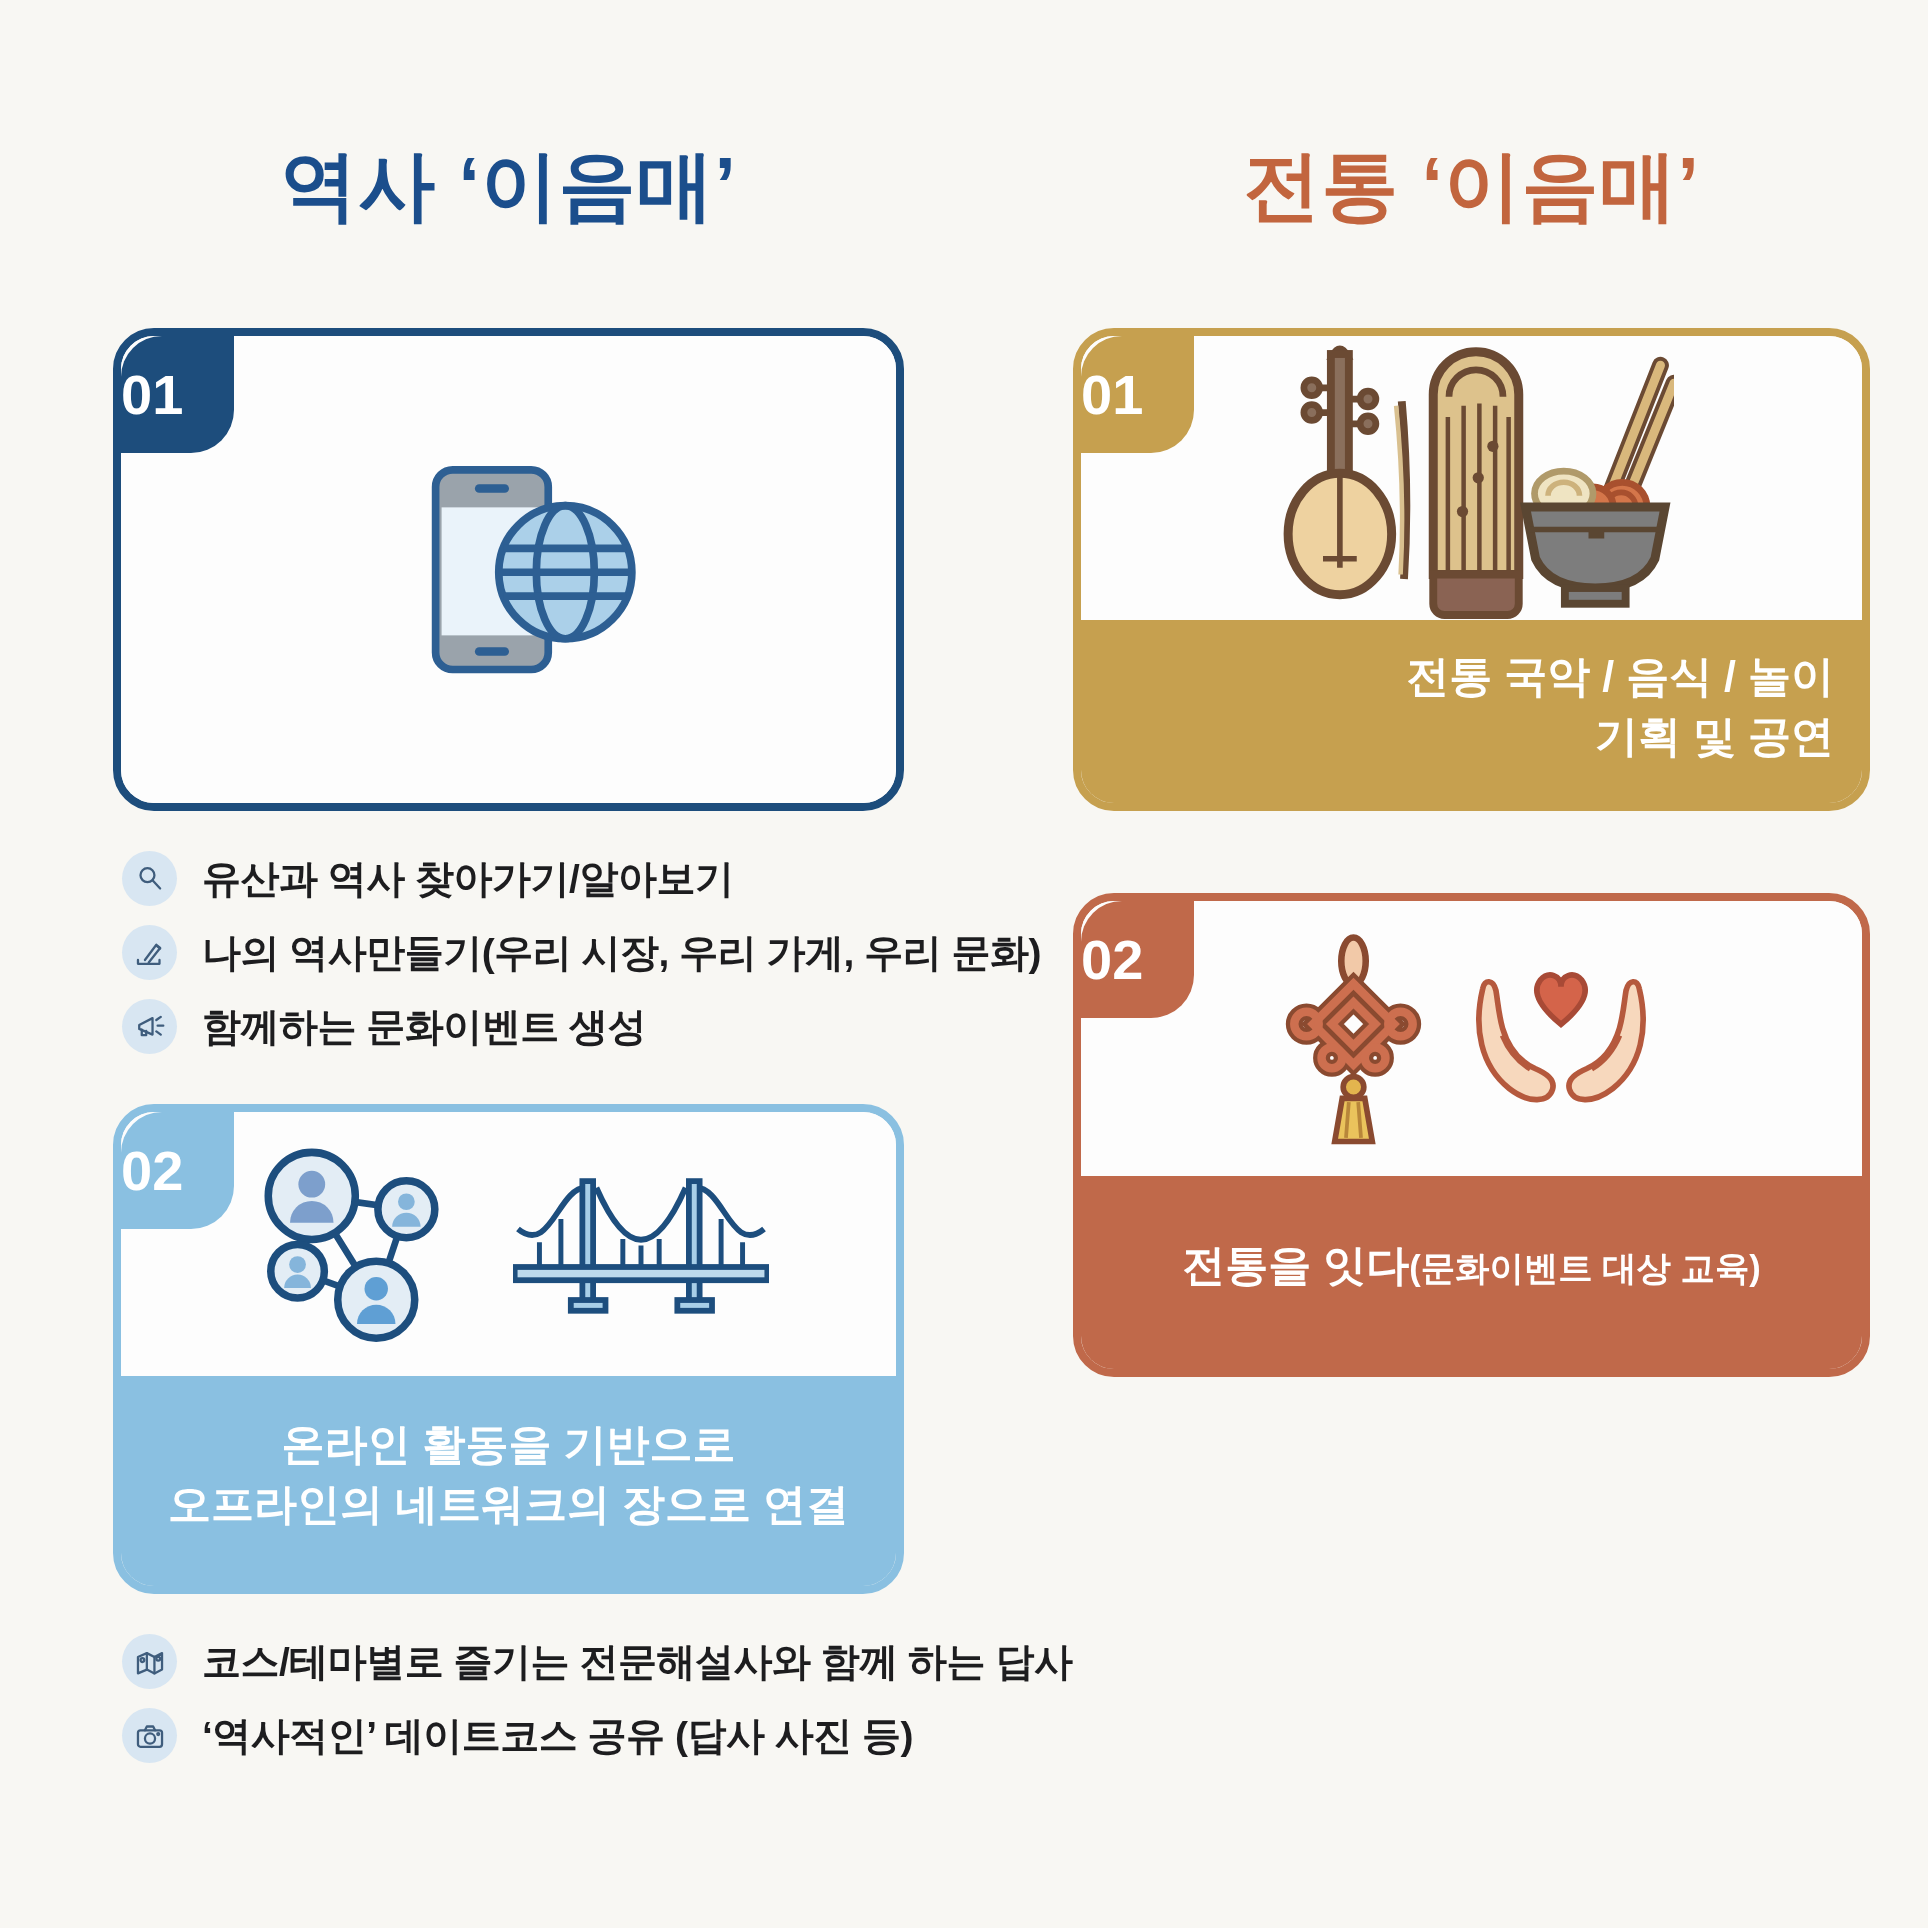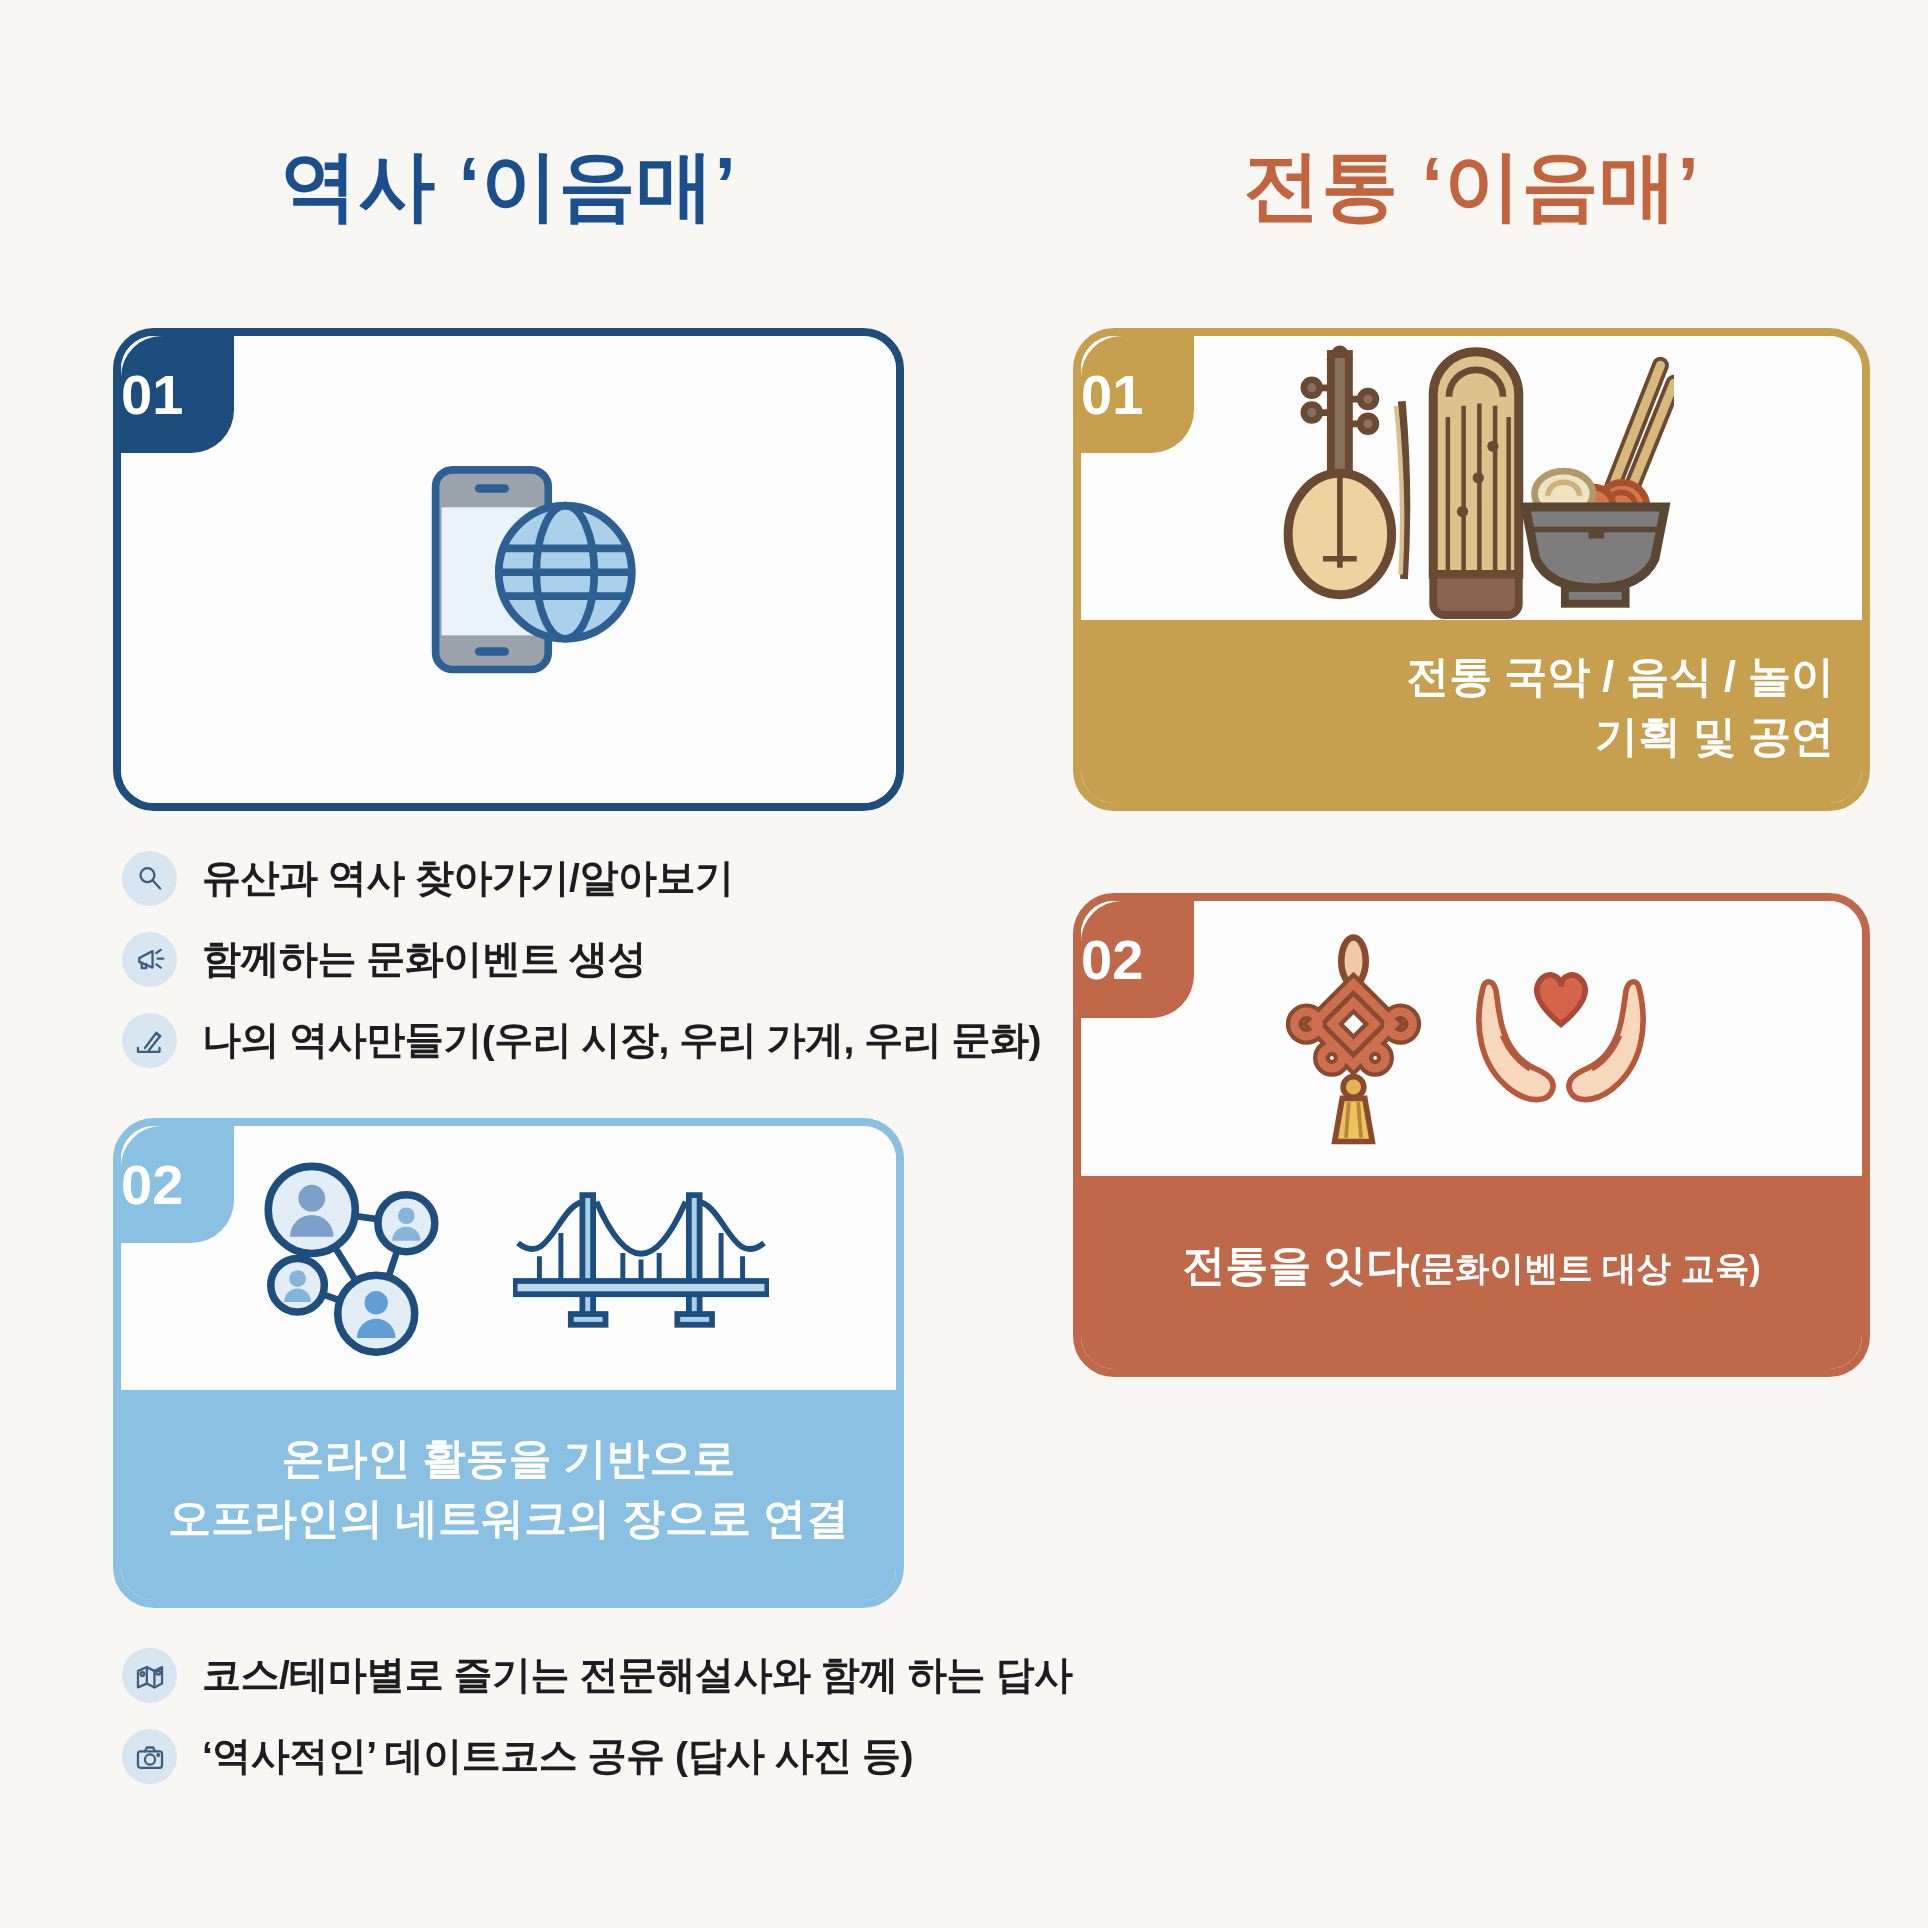--- a/index.html
+++ b/index.html
@@ -72,22 +72,22 @@
   .card-gold       { border:8.5px solid var(--gold);       margin-top:97px; height:483px; }
   .card-gold .badge, .card-gold .caption { background:var(--gold); }
   .card-gold .caption { min-height:188px;align-items:flex-end; }
 
   .card-terracotta { border:8.5px solid var(--terracotta); margin-top:82px;  height:484px; }
   .card-terracotta .badge, .card-terracotta .caption { background:var(--terracotta); }
   .card-terracotta .caption { min-height:193px; }
 
   .bullets { margin-top:40px; padding-left:9.4px; }
   .bullet {
-    display:flex; gap:24.5px;
-    margin-top:26px; white-space:nowrap;
+    display:flex; align-items:center; gap:24.5px;
+    margin-top:19px; white-space:nowrap;
   }
   .bullet-icon {
     flex:0 0 auto;
     width:55px; height:55px; border-radius:50%;
     background:var(--bullet-circle);
     display:flex; align-items:center; justify-content:center;
   }
   .bullet-icon svg { width:38px; height:38px; }
   .bullet-text {
     font-size:39px; font-weight:600; color:var(--text-dark);
@@ -132,39 +132,39 @@
               <path d="M34,32 L46,45"></path>
             </g>
           </svg>
       </span>
       <span class="bullet-text">유산과 역사 찾아가기/알아보기</span>
     </div>
     <div class="bullet">
       <span class="bullet-icon">
         <svg viewBox="0 0 60 60">
             <g class="iline">
+              <path d="M11,41 v6 h34 v-6"></path>
+              <path d="M22,41 L40,17 l6,5 L28,45"></path>
+              <path d="M41,19 l5,4"></path>
+            </g>
+          </svg>
+      </span>
+      <span class="bullet-text">나의 역사만들기(우리 시장, 우리 가게, 우리 문화)</span>
+    </div>
+    <div class="bullet">
+      <span class="bullet-icon">
+        <svg viewBox="0 0 60 60">
+            <g class="iline">
               <path d="M13,27 L34,16 V42 L13,33 Z"></path>
               <path d="M17,34 v9 h7 v-7"></path>
               <path d="M40,19 l7,-5 M42,28 h9 M40,37 l7,5"></path>
             </g>
           </svg>
       </span>
       <span class="bullet-text">함께하는 문화이벤트 생성</span>
-    </div>
-    <div class="bullet">
-      <span class="bullet-icon">
-        <svg viewBox="0 0 60 60">
-            <g class="iline">
-              <path d="M11,41 v6 h34 v-6"></path>
-              <path d="M22,41 L40,17 l6,5 L28,45"></path>
-              <path d="M41,19 l5,4"></path>
-            </g>
-          </svg>
-      </span>
-      <span class="bullet-text">나의 역사만들기(우리 시장, 우리 가게, 우리 문화)</span>
     </div>
   </div>
 
   <section class="card card-sky">
     <div class="badge">
       <span>02</span>
     </div>
     <div class="icon-area">
       <svg viewBox="0 0 270 240" width="226">
         <path d="M75,62 L188,78 M75,62 L58,152 M75,62 L152,186 M188,78 L152,186 M58,152 L152,186" stroke="#1d4e7e" stroke-width="8" fill="none"></path>

